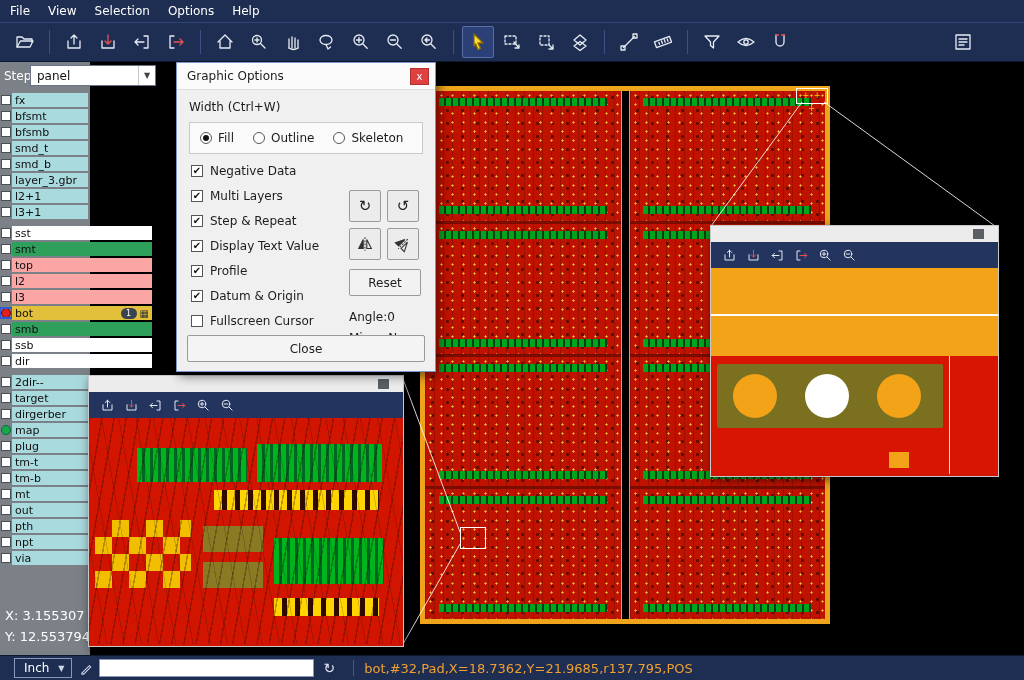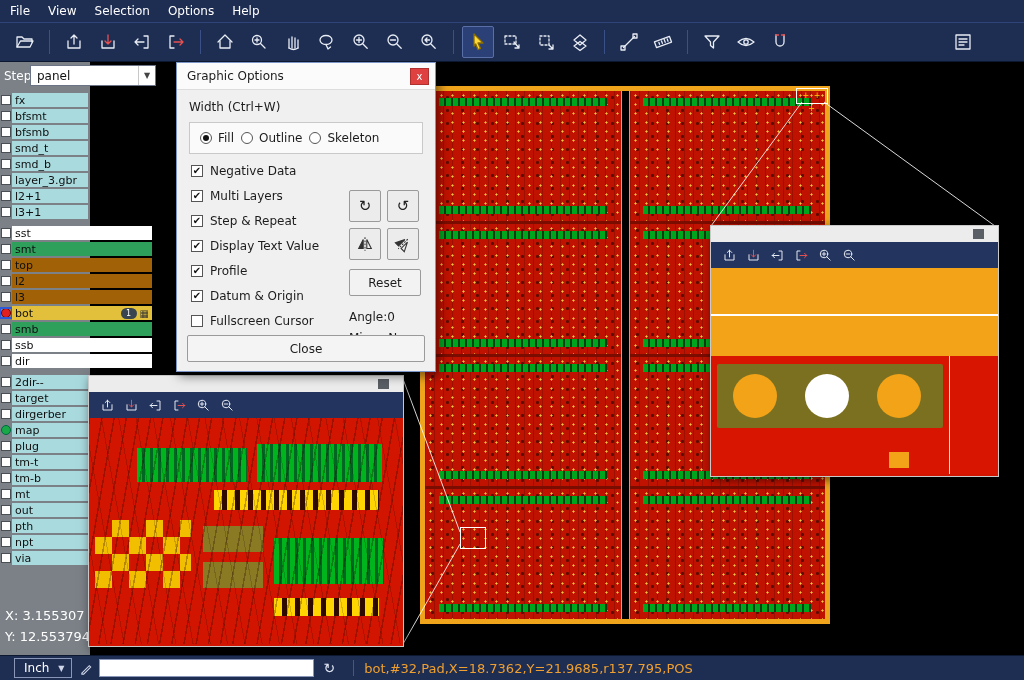--- a/index.html
+++ b/index.html
@@ -47,21 +47,21 @@
   .lcb{width:12px;display:flex;align-items:center;justify-content:center;flex:0 0 12px;}
   .lcb::before{content:"";width:8px;height:8px;background:#fff;border:1px solid #4a4f55;}
   .lcb.mred::before{background:#e02020;border-radius:50%;border-color:#700;}
   .lcb.mgreen::before{background:#18a848;border-radius:50%;border-color:#064;}
   .lcb.sel{outline:2px solid #2d58d8;outline-offset:-1px;}
   .lbar{height:14px;width:76px;display:flex;align-items:center;font-size:11px;color:#101010;padding-left:3px;box-sizing:border-box;overflow:hidden;white-space:nowrap;}
   .lbar.wide{width:140px;}
   .lbar.cyan{background:#a9dade;}
   .lbar.white{background:#ffffff;}
   .lbar.green{background:#2fa05c;align-items:flex-end;}
-  .lbar.orange{background:#a16207;}
+  .lbar.orange{background:#fca5a5;}
   .lbar.yellow{background:#e3c03c;}
   .lbadge{margin-left:auto;min-width:12px;height:11px;border-radius:6px;background:#3a4450;color:#fff;font-size:8px;display:flex;align-items:center;justify-content:center;padding:0 2px;}
   .lgrid{font-size:10px;color:#333;margin:0 3px 0 3px;}
   .coords{position:absolute;left:5px;bottom:8px;color:#fff;font-size:13px;line-height:21px;white-space:nowrap;margin-top:31px;}
 
   
   .magwin{position:absolute;border:1px solid #c9c9c9;background:#d21500;box-shadow:2px 3px 10px rgba(0,0,0,.55);z-index:6;}
   .mag1{left:88px;top:375px;width:314px;height:270px;}
   .mag2{left:710px;top:225px;width:287px;height:250px;}
   .mag-title{height:16px;background:#ececec;position:relative;}
@@ -83,21 +83,21 @@
   .m2-c{position:absolute;top:10px;width:44px;height:44px;border-radius:50%;}
   .m2-small{position:absolute;left:178px;bottom:6px;width:20px;height:16px;background:#f2a318;}
   .m2-vline{position:absolute;left:238px;top:88px;bottom:0;width:1px;background:rgba(255,255,255,.85);}
 
   
   .dialog{position:absolute;left:176px;top:62px;width:260px;height:310px;background:#f0f0f0;border:1px solid #7c95c9;box-shadow:3px 4px 10px rgba(0,0,0,.5);z-index:10;font-size:12px;color:#1c1c1c;box-sizing:border-box;}
   .dlg-title{height:26px;background:#fbfbfb;border-bottom:1px solid #ddd;display:flex;align-items:center;padding-left:10px;font-size:12px;text-align:center;}
   .dlg-close{margin-left:auto;margin-right:6px;width:17px;height:15px;background:#df4040;color:#fff;font-size:10px;display:flex;align-items:center;justify-content:center;border:1px solid #b03030;}
   .dlg-body{position:relative;padding:8px 12px 0 12px;height:calc(100% - 26px);box-sizing:border-box;}
   .wlabel{margin:2px 0 8px 0;}
-  .radiobox{border:1px solid #c9c9c9;background:#fafafa;padding:8px 10px;display:flex;gap:7px;}
+  .radiobox{border:1px solid #c9c9c9;background:#fafafa;padding:8px 10px;display:flex;gap:19px;}
   .ritem{display:flex;align-items:center;gap:6px;}
   .radio{width:12px;height:12px;border:1px solid #555;border-radius:50%;background:#fff;position:relative;box-sizing:border-box;flex:0 0 12px;}
   .radio.sel::after{content:"";position:absolute;inset:2px;border-radius:50%;background:#111;}
   .cbcol{margin-top:10px;width:160px;}
   .citem{display:flex;align-items:center;gap:7px;margin:0 0 11px 2px;height:14px;}
   .cbox{width:12px;height:12px;border:1px solid #555;background:#fff;display:flex;align-items:center;justify-content:center;font-size:10px;color:#111;flex:0 0 12px;box-sizing:border-box;line-height:1;}
   .rightcol{position:absolute;right:12px;top:100px;width:74px;}
   .btngrid{display:grid;grid-template-columns:32px 32px;gap:6px;}
   .sqbtn{width:32px;height:32px;background:#ececec;border:1px solid #9a9a9a;display:flex;align-items:center;justify-content:center;font-size:15px;color:#222;box-sizing:border-box;border-radius:2px;}
   .resetbtn{margin-top:9px;width:70px;height:25px;background:#f2f2f2;border:1px solid #9a9a9a;display:flex;align-items:center;justify-content:center;border-radius:2px;}

